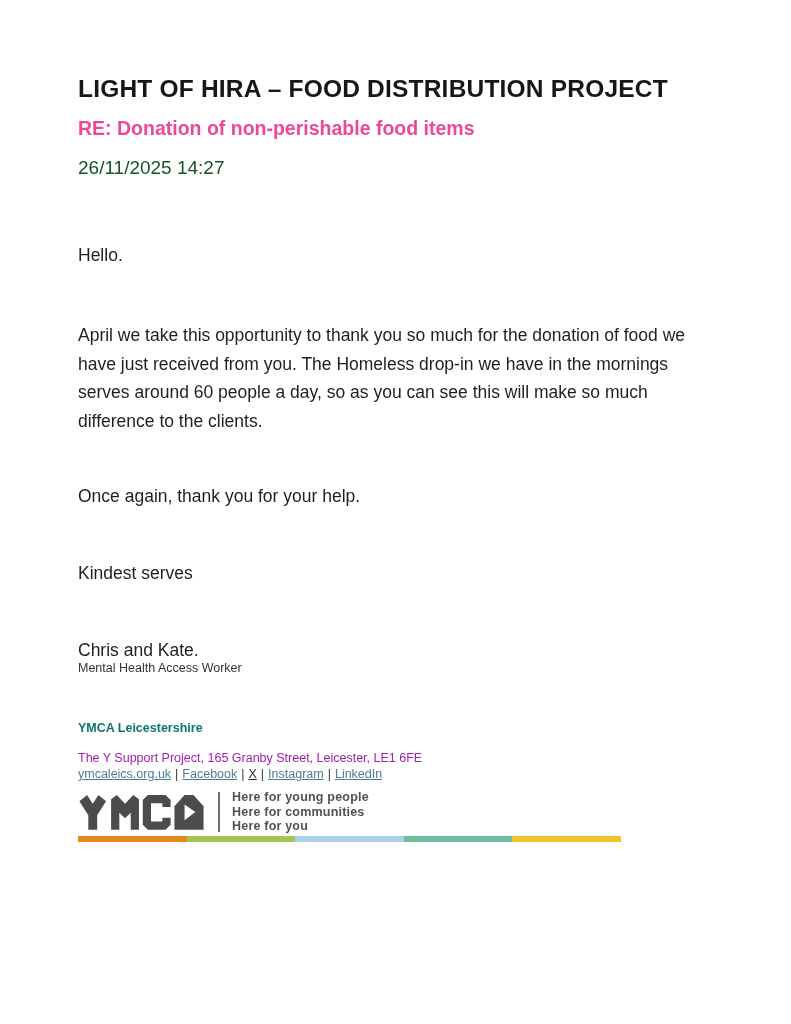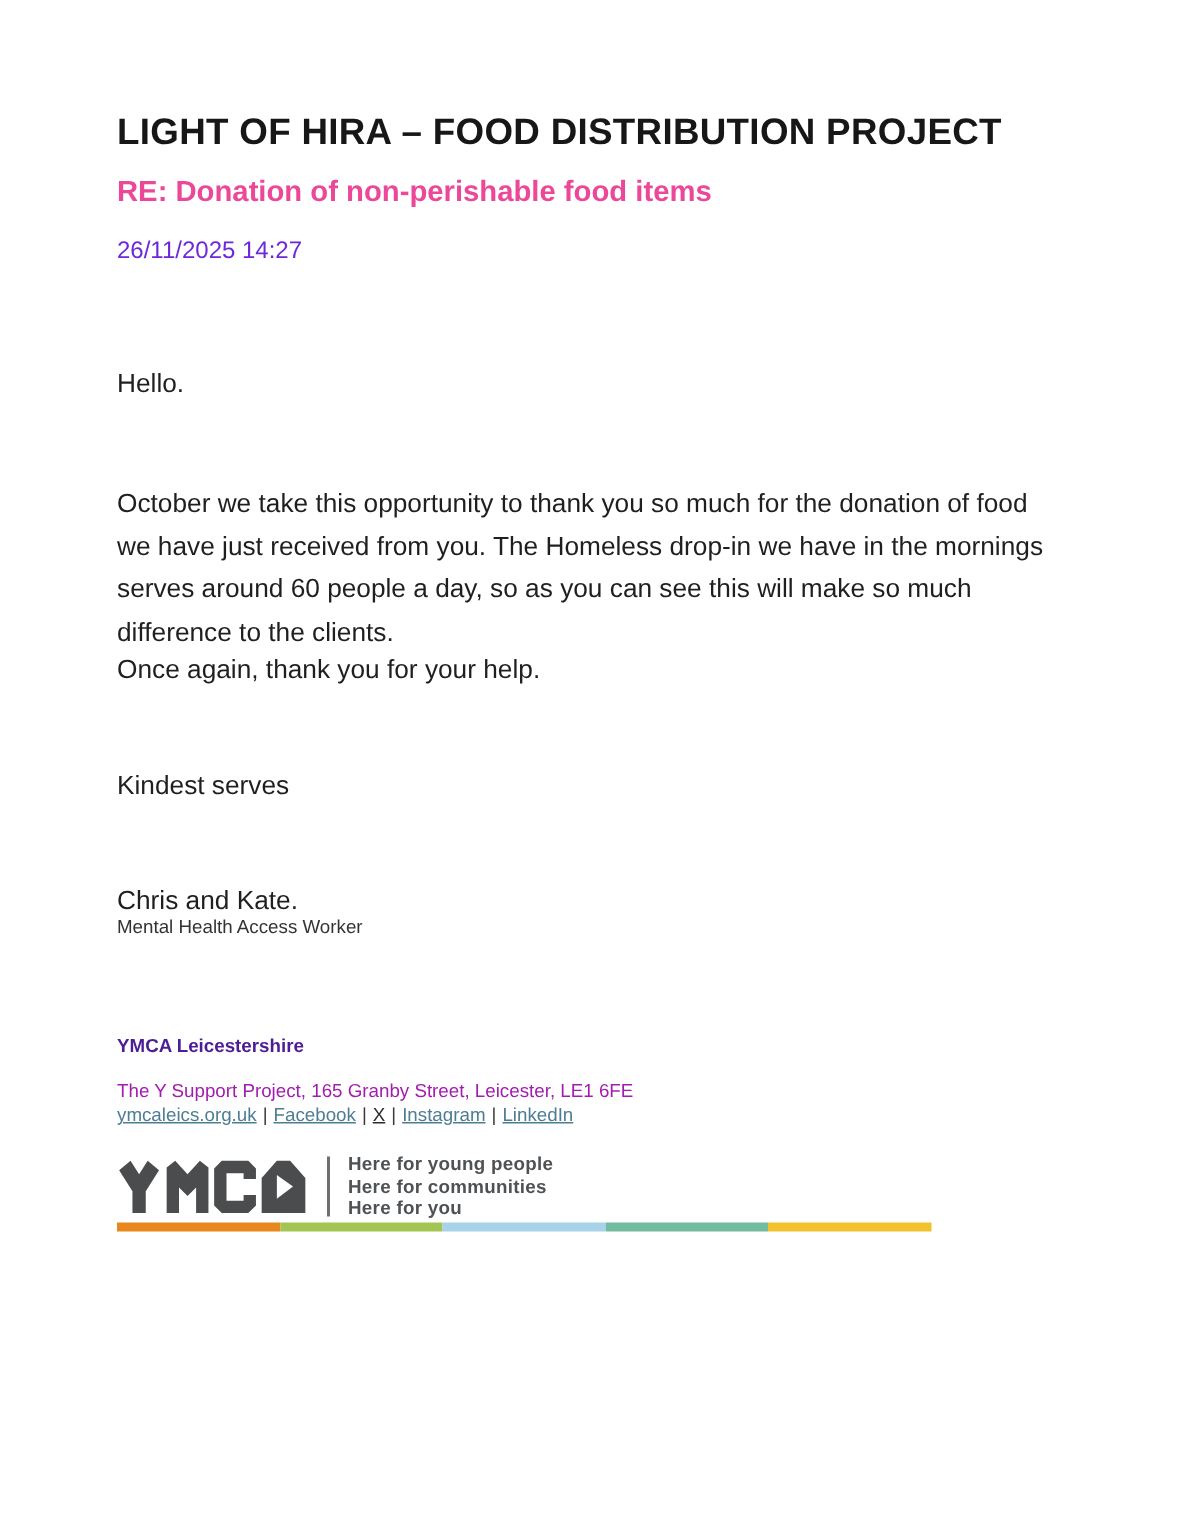--- a/index.html
+++ b/index.html
@@ -22,47 +22,47 @@
     font-weight:700; color:#171717;
     letter-spacing:0.2px;
   }
   .doc-subject {
     margin-top:11px;
     font-size:19.5px; line-height:26px;
     font-weight:700; color:#ec4899;
   }
   .doc-datetime {
     margin-top:16px;
-    font-size:16px; line-height:22px;
-    font-weight:400; color:#6d28d9;
+    font-size:19px; line-height:22px;
+    font-weight:400; color:#14532d;
   }
   .greeting { margin-top:65px; font-size:17.5px; line-height:22px; }
   .para {
     margin-top:55px;
     font-size:17.5px; line-height:28.5px;
     max-width:634px;
   }
-  .thanks   { font-size:17.5px; line-height:22px; }
+  .thanks   { margin-top:50px; font-size:17.5px; line-height:22px; }
   .regards  { margin-top:55px; font-size:17.5px; line-height:22px; }
   .signoff  { margin-top:55px; font-size:17.5px; line-height:22px; }
 
   .sig-name   { margin-top:51px; font-size:12.5px; line-height:15px; font-weight:700; color:#262626; }
   .sig-role   { margin-top:0; font-size:12.5px; line-height:15px; color:#333333; }
-  .org-name   { margin-top:64px; font-size:12.5px; line-height:15px; font-weight:700; color:#4c1d95; }
+  .org-name   { margin-top:45px; font-size:12.5px; line-height:15px; font-weight:700; color:#0f766e; }
   .org-address{ margin-top:15px; font-size:12.5px; line-height:15px; color:#a21caf; }
 
   .links-row  { font-size:12.5px; line-height:16px; }
   .sig-link {
     text-decoration:underline;
     cursor:pointer;
   }
   .link-sep { color:#3a3a3a; margin:0 4px; }
 
   .footer-row {
-    margin-top:20px;
+    margin-top:10px;
     display:flex; align-items:center;
     height:40px;
   }
   .logo-svg { display:block; }
   .logo-divider {
     width:2px; height:40px;
     background:#6d7073;
     margin-left:13px; margin-right:12px;
   }
   .tagline div {
@@ -80,21 +80,21 @@
 </head>
 <body>
 
 <div class="page">
 
   <h1 class="doc-title">LIGHT OF HIRA – FOOD DISTRIBUTION PROJECT</h1>
   <h2 class="doc-subject">RE: Donation of non-perishable food items</h2>
   <div class="doc-datetime">26/11/2025 14:27</div>
 
   <p class="greeting">Hello.</p>
-  <p class="para">October we take this opportunity to thank you so much for the donation of food we have just received from you. The Homeless drop-in we have in the mornings serves around 60 people a day, so as you can see this will make so much difference to the clients.</p>
+  <p class="para">April we take this opportunity to thank you so much for the donation of food we have just received from you. The Homeless drop-in we have in the mornings serves around 60 people a day, so as you can see this will make so much difference to the clients.</p>
   <p class="thanks">Once again, thank you for your help.</p>
   <p class="regards">Kindest serves</p>
   <p class="signoff">Chris and Kate.</p>
 
   <div class="sig-role">Mental Health Access Worker</div>
 
   <div class="org-name">YMCA Leicestershire</div>
   <div class="org-address">The Y Support Project, 165 Granby Street, Leicester, LE1 6FE</div>
 
   <div class="links-row">

